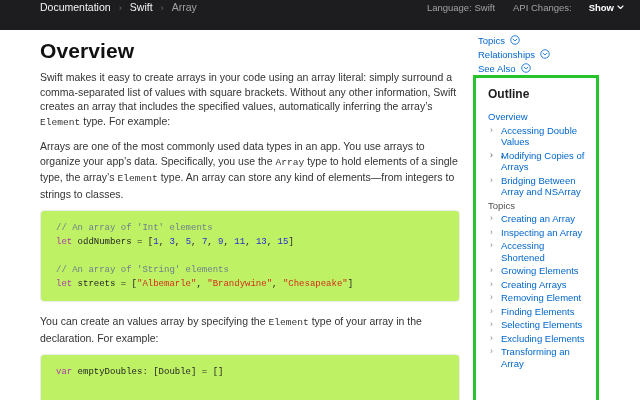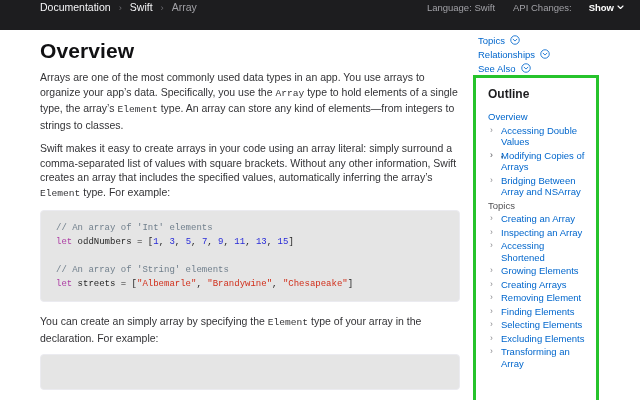--- a/index.html
+++ b/index.html
@@ -22,21 +22,21 @@
   .crumb-sep { color:#6e6e73; margin:0 8px; font-size:9.5px; }
   .nav-right { display:flex; align-items:center; gap:18px; font-size:9.5px; color:#a1a1a6; }
   .api-changes { display:flex; align-items:flex-end; gap:17px; }
   .show-value { color:#ffffff; font-weight:700; display:inline-flex; align-items:center; gap:3px; }
   
   .content { position:absolute; left:40px; top:30px; width:420px; }
   .content h2 { font-size:21px; font-weight:700; color:#111113; margin:9px 0 7px; letter-spacing:.1px; }
   .content p { font-size:10.5px; line-height:14.5px; color:#333336; margin:0 0 9px; }
   .content p code { font-family:"Liberation Mono","DejaVu Sans Mono",monospace; font-size:9.6px; }
   .codeblock {
-    background:#e5e5e5; border:1px solid #ebebf0; border-radius:4px;
+    background:#bef264; border:1px solid #ebebf0; border-radius:4px;
     padding:10px 15px; margin:3px 0 12px;
     font-family:"Liberation Mono","DejaVu Sans Mono",monospace;
     font-size:9px; line-height:14px; color:#262626;
   }
   .code-line { white-space:pre; }
   .tok-c { color:#707f8c; }
   .tok-k { color:#ad3da4; }
   .tok-n { color:#272ad8; }
   .tok-s { color:#d12f1b; }
   .tok-p { color:#262626; }
@@ -86,31 +86,32 @@
         <svg width="7" height="5" viewBox="0 0 7 5">
             <path d="M1 1l2.5 2.5L6 1" stroke="#ffffff" stroke-width="1.1" fill="none" stroke-linecap="round" stroke-linejoin="round"></path>
           </svg>
       </span>
     </span>
   </div>
 </header>
 
 <main class="content">
   <h2>Overview</h2>
+  <p><span>Swift makes it easy to create arrays in your code using an array literal: simply surround a comma-separated list of values with square brackets. Without any other information, Swift creates an array that includes the specified values, automatically inferring the array’s </span><code>Element</code><span> type. For example:</span></p>
   <p><span>Arrays are one of the most commonly used data types in an app. You use arrays to organize your app’s data. Specifically, you use the </span><code>Array</code><span> type to hold elements of a single type, the array’s </span><code>Element</code><span> type. An array can store any kind of elements—from integers to strings to classes.</span></p>
-  <p><span>Swift makes it easy to create arrays in your code using an array literal: simply surround a comma-separated list of values with square brackets. Without any other information, Swift creates an array that includes the specified values, automatically inferring the array’s </span><code>Element</code><span> type. For example:</span></p>
   <div class="codeblock">
       <div class="code-line"><span class="tok-c">// An array of 'Int' elements</span></div>
       <div class="code-line"><span class="tok-k">let</span><span class="tok-p"> oddNumbers = [</span><span class="tok-n">1</span><span class="tok-p">, </span><span class="tok-n">3</span><span class="tok-p">, </span><span class="tok-n">5</span><span class="tok-p">, </span><span class="tok-n">7</span><span class="tok-p">, </span><span class="tok-n">9</span><span class="tok-p">, </span><span class="tok-n">11</span><span class="tok-p">, </span><span class="tok-n">13</span><span class="tok-p">, </span><span class="tok-n">15</span><span class="tok-p">]</span></div>
       <div class="code-line">&nbsp;</div>
       <div class="code-line"><span class="tok-c">// An array of 'String' elements</span></div>
       <div class="code-line"><span class="tok-k">let</span><span class="tok-p"> streets = [</span><span class="tok-s">"Albemarle"</span><span class="tok-p">, </span><span class="tok-s">"Brandywine"</span><span class="tok-p">, </span><span class="tok-s">"Chesapeake"</span><span class="tok-p">]</span></div>
     </div>
-  <p><span>You can create an simply array by specifying the </span><code>Element</code><span> type of your array in the declaration. For example:</span></p>
+  <p><span>You can create an values array by specifying the </span><code>Element</code><span> type of your array in the declaration. For example:</span></p>
   <div class="codeblock">
+      <div class="code-line"><span class="tok-k">var</span><span class="tok-p"> emptyDoubles: [Double] = []</span></div>
       <div class="code-line">&nbsp;</div>
     </div>
 </main>
 
 <aside>
   <div class="section-links" id="section-links">
       <div class="collapse-link">
         <span>Topics</span>
         <svg width="10" height="10" viewBox="0 0 12 12">
           <circle cx="6" cy="6" r="5.1" fill="none" stroke="currentColor" stroke-width="1"></circle>

